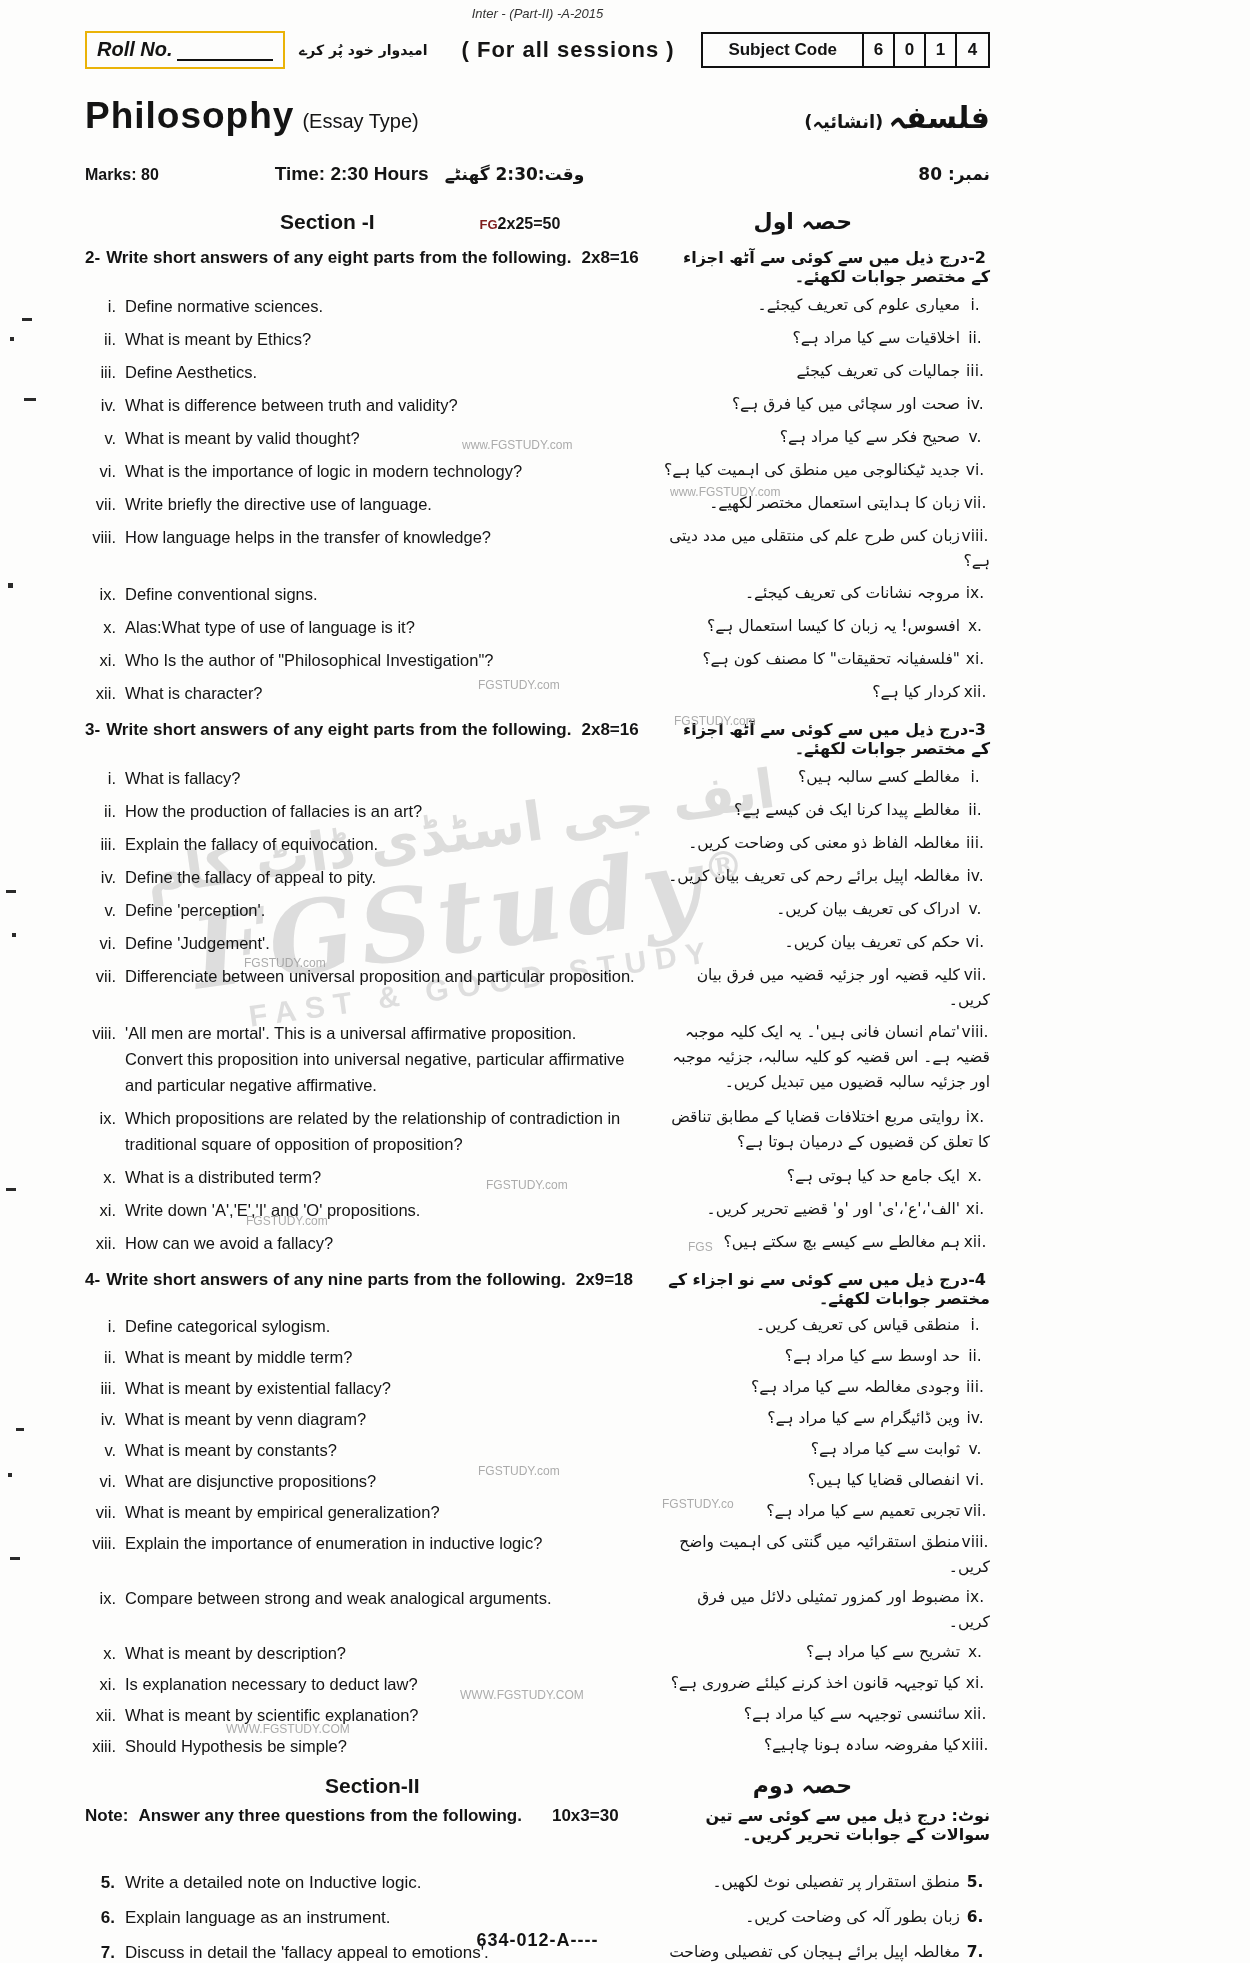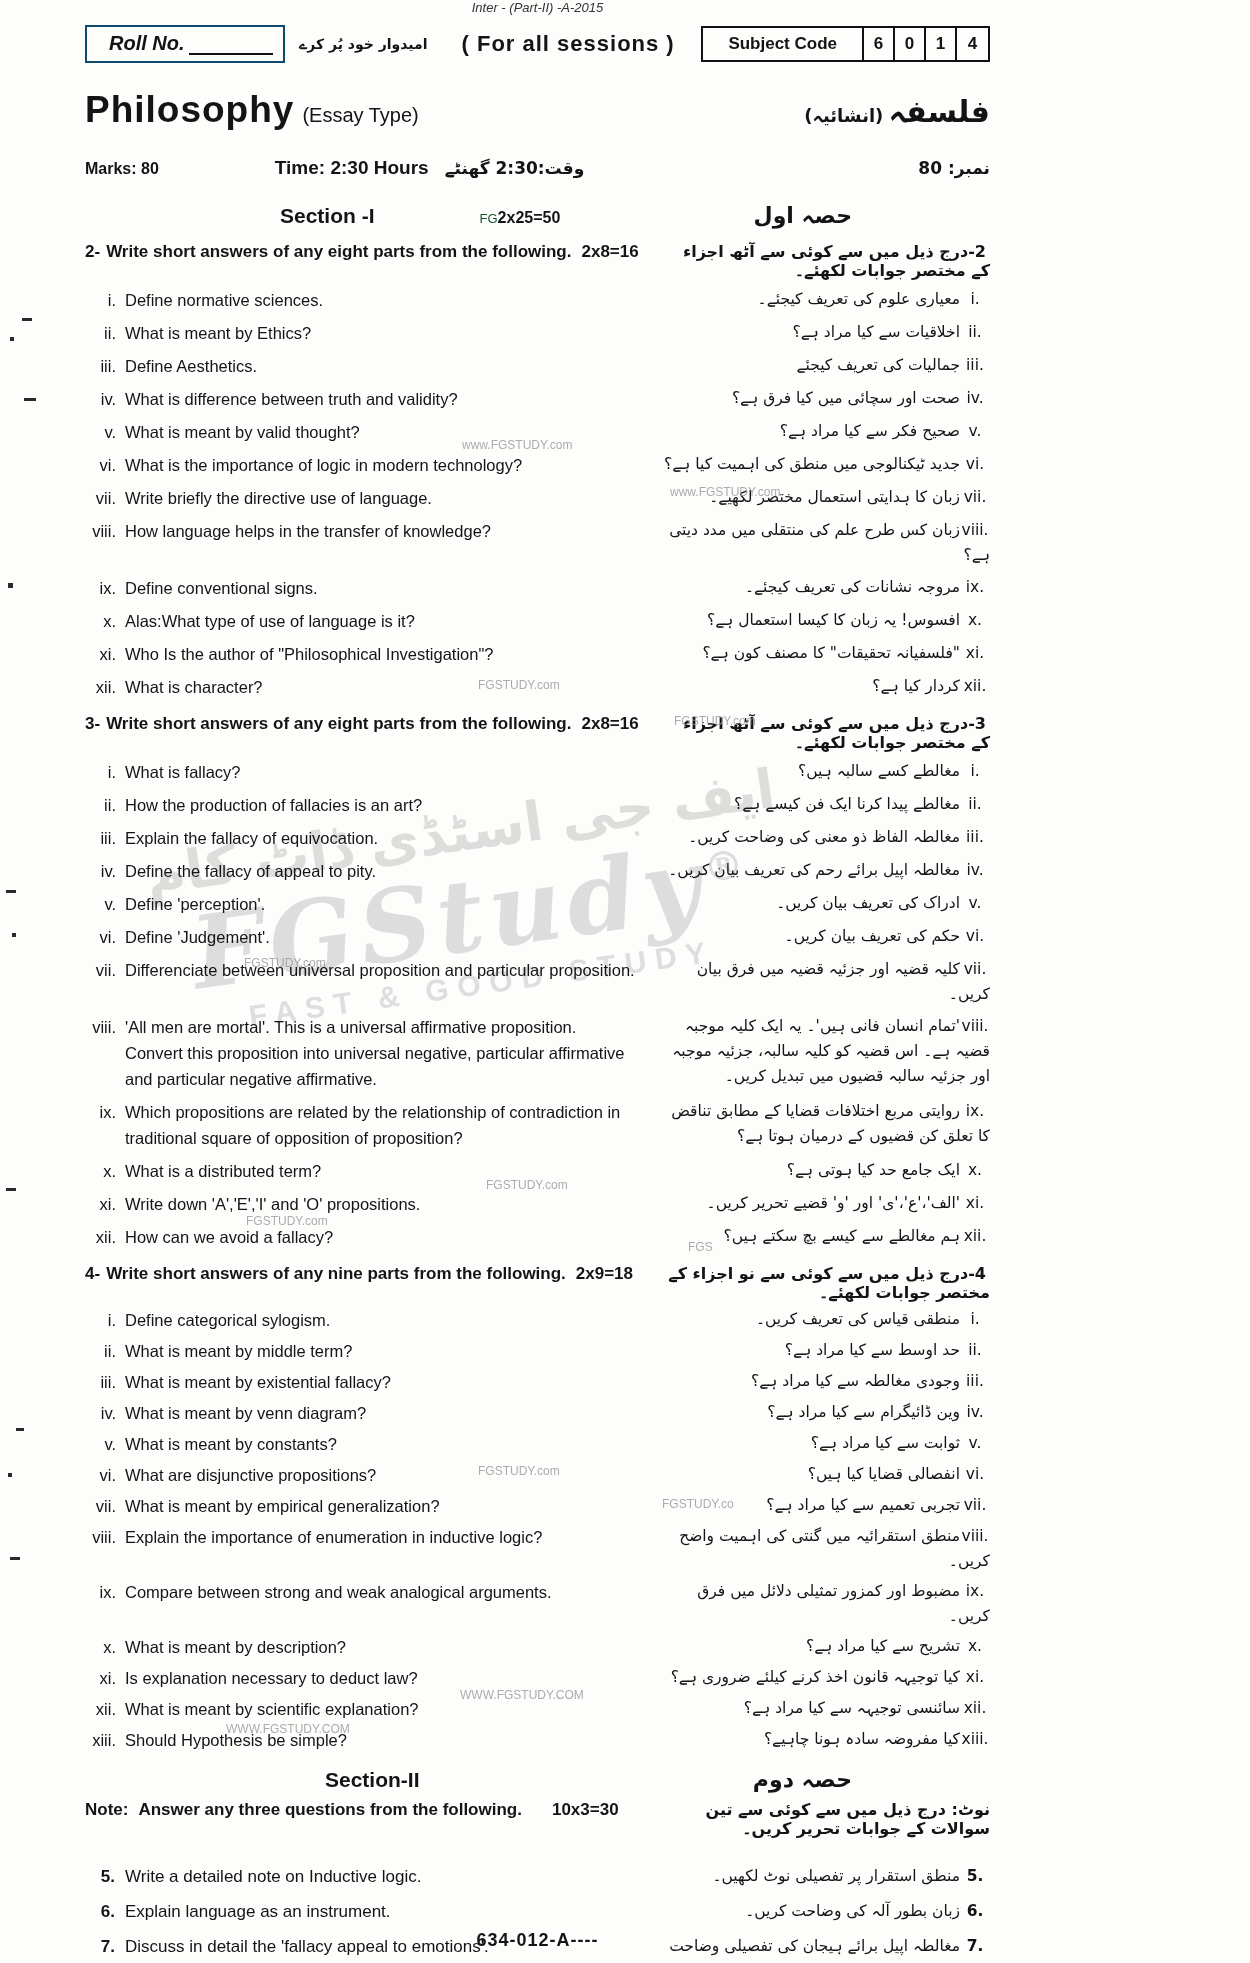--- a/index.html
+++ b/index.html
@@ -21,24 +21,24 @@
     font-size:100px; letter-spacing:6px; color:#cdcdcd; line-height:1.05; }
   .wm-big .wm-reg { font-size:40px; vertical-align:super; }
   .wm-big .wm-sub { font-size:30px; font-weight:bold; letter-spacing:9px; color:#cfcfcf; }
   .wm-small { position:absolute; color:#9d9d9d; font-size:12px; z-index:2; opacity:.85; }
 
   .scan-artifact { position:absolute; background:#2a2a2a; z-index:3; }
 
   
   .content { position:absolute; left:85px; top:0; width:905px; z-index:1; }
 
-  .top-line { padding-top:0; text-align:center; font-size:13px; font-style:italic; color:#333; }
+  .top-line { padding-top:6px; text-align:center; font-size:13px; font-style:italic; color:#333; }
 
   .header-row { margin-top:10px; display:flex; align-items:center; }
-  .roll-box { border:2px solid #0c4a6e; padding:5px 10px 6px 22px; width:200px; display:flex; align-items:flex-end; }
+  .roll-box { border:2px solid #eab308; padding:5px 10px 6px 10px; width:200px; display:flex; align-items:flex-end; }
   .roll-label { font-weight:bold; font-style:italic; font-size:20px; white-space:nowrap; }
   .roll-line { flex:1; border-bottom:2px solid #111; height:20px; margin-left:4px; }
   .roll-urdu { font-size:14px; margin-left:14px; font-weight:bold; }
   .sessions { font-weight:bold; font-size:22px; margin-left:34px; letter-spacing:1px; white-space:nowrap; }
   .subject-code { margin-left:auto; display:flex; border:2px solid #111; font-weight:bold; }
   .sc-label { padding:6px 25px; border-right:2px solid #111; font-size:17px; white-space:nowrap; }
   .sc-digit { width:31px; text-align:center; padding:6px 0; border-right:2px solid #111; font-size:17px; }
   .sc-digit:last-child { border-right:none; }
 
   .title-row { margin-top:26px; display:flex; align-items:baseline; }
@@ -50,21 +50,21 @@
 
   .info-row { margin-top:26px; display:flex; align-items:baseline; font-weight:bold; }
   .info-marks-en { font-size:16px; }
   .info-time-en { font-size:19px; margin-left:116px; }
   .info-time-ur { font-size:17px; margin-left:16px; }
   .info-marks-ur { font-size:17px; margin-left:auto; }
 
   .sec-row { margin-top:24px; display:flex; align-items:baseline; }
   .sec1-heading { font-size:21px; font-weight:bold; margin-left:195px; }
   .sec-marks { font-size:16px; font-weight:bold; margin-left:105px; }
-  .wm-inline { color:#14532d; font-weight:normal; font-size:13px; }
+  .wm-inline { color:#7f1d1d; font-weight:bold; font-size:13px; }
   .sec-ur { font-size:22px; font-weight:bold; margin-left:auto; margin-right:138px; }
 
   .qblock { margin-top:6px; }
   .qhead { display:flex; margin-top:14px; font-weight:bold; align-items:baseline; }
   .qhead-en { flex:0 0 575px; font-size:17px; }
   .qhead-en .qnum { margin-right:6px; }
   .qhead-en .qmarks { margin-left:10px; }
   .qhead-ur { flex:1; text-align:right; font-size:16px; font-weight:bold; }
   .qhead-ur bdi { margin-right:4px; }
 

